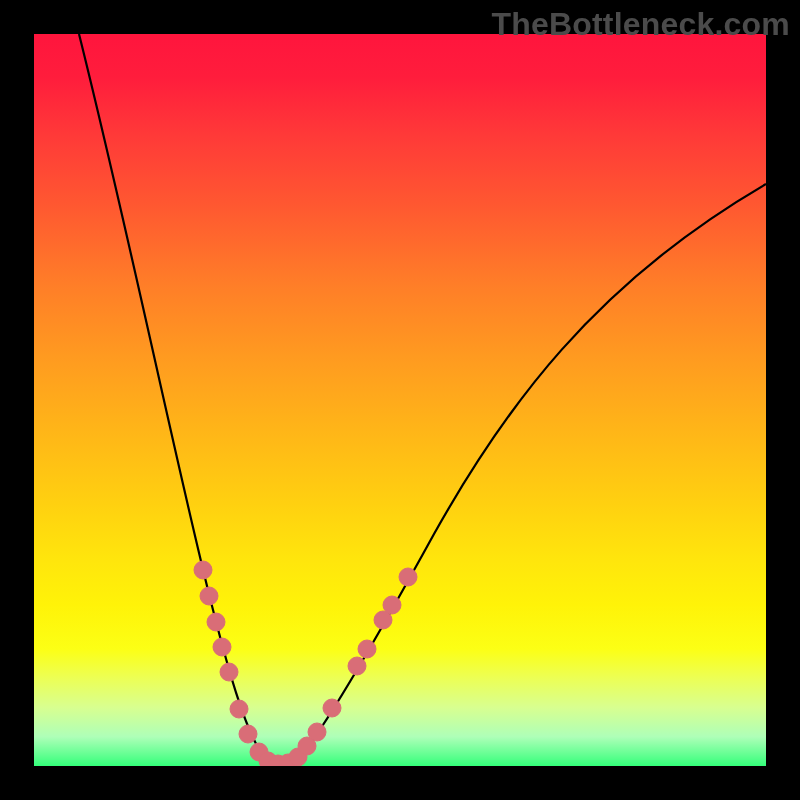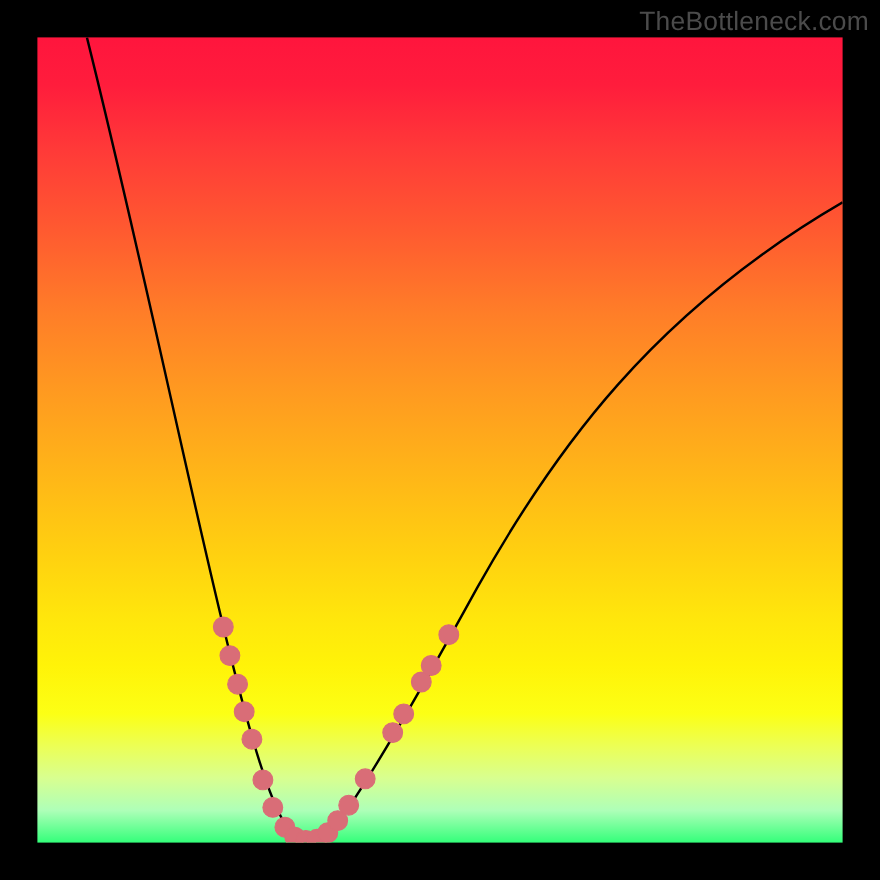--- a/index.html
+++ b/index.html
@@ -41,22 +41,22 @@
       #d8ff90 92%,
       #aeffb8 96%,
       #34ff7a 100%
     );
   }
   .watermark {
     position: absolute;
     top: 6px;
     right: 10px;
     color: #4b4b4b;
-    font-size: 24px;
-    font-weight: 400;
+    font-size: 32px;
+    font-weight: 700;
     letter-spacing: 0.2px;
     z-index: 5;
   }
   svg.curve {
     position: absolute;
     left: 0;
     top: 0;
     width: 732px;
     height: 732px;
     z-index: 2;

